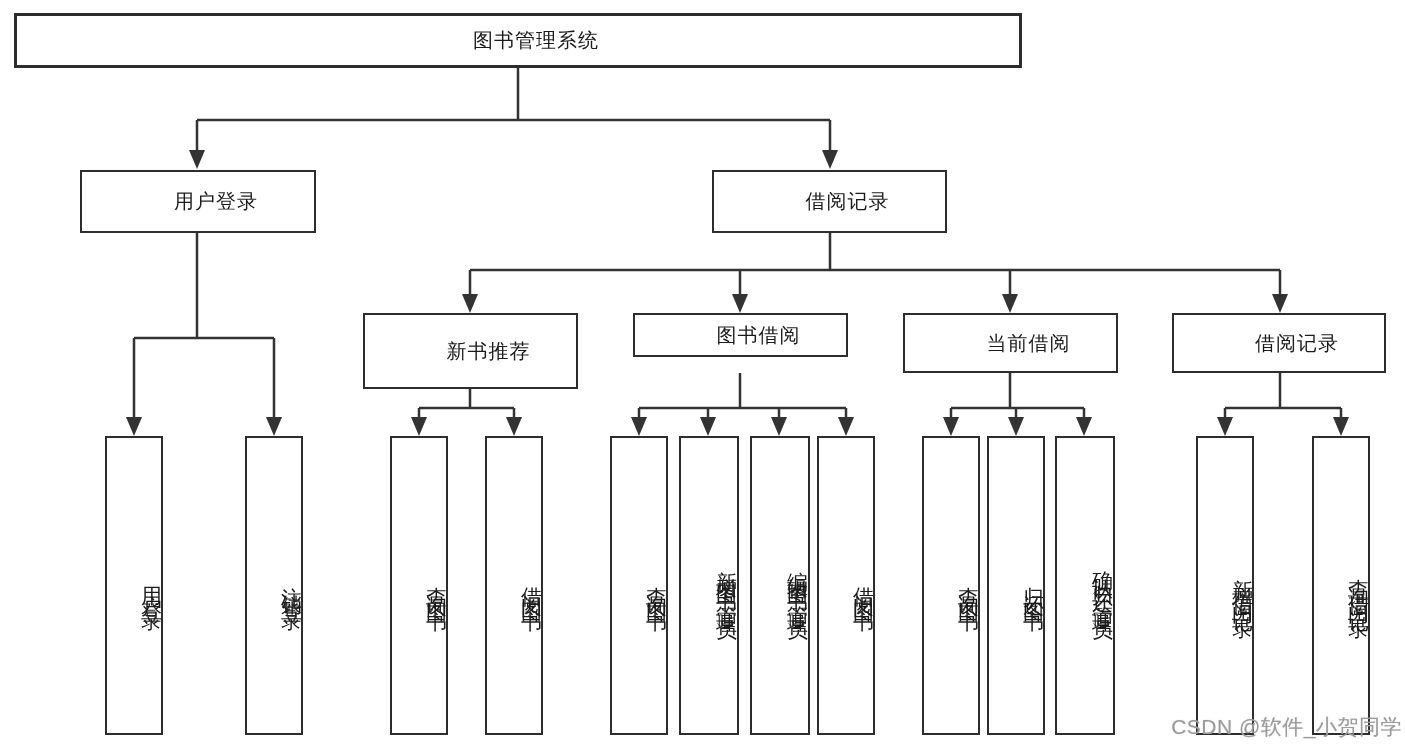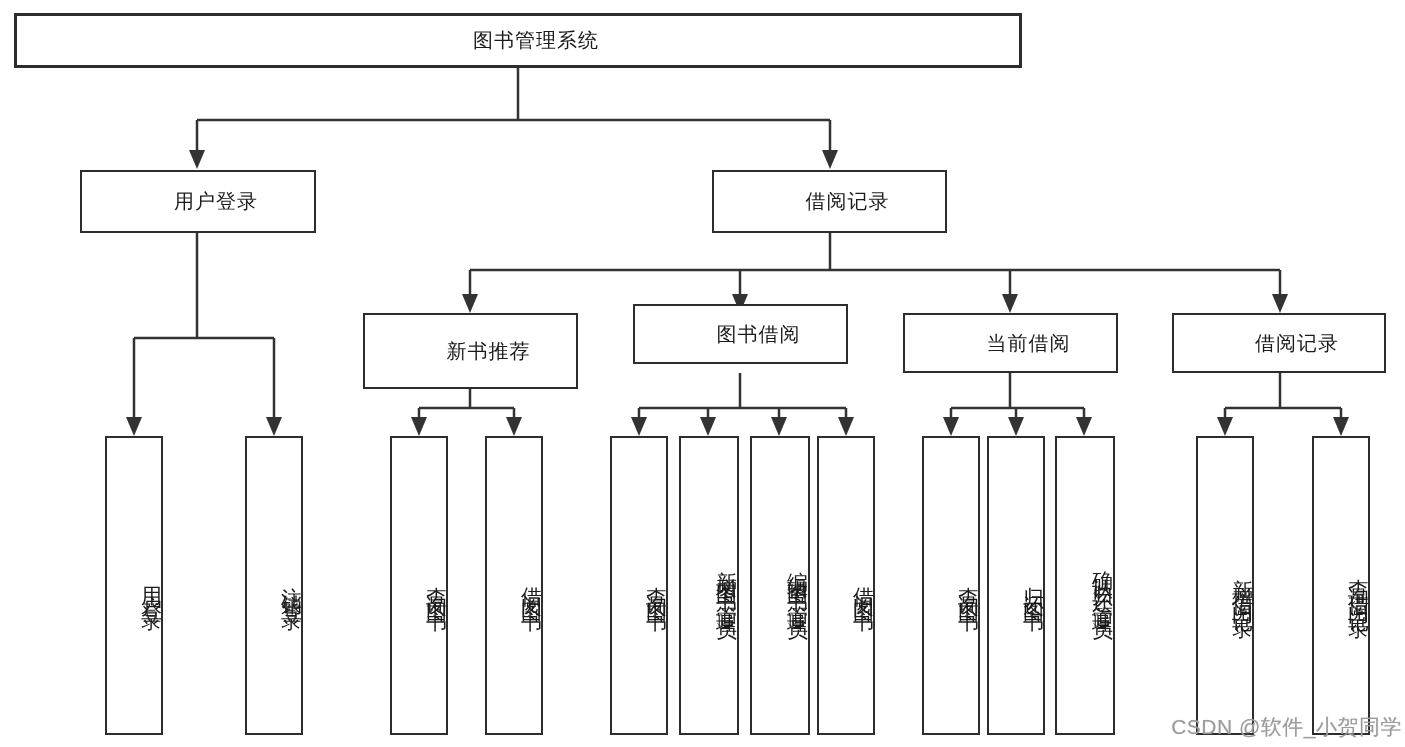--- a/index.html
+++ b/index.html
@@ -100,21 +100,21 @@
       <use href="#ah" x="1341" y="436"></use>
     </g>
   </svg>
 
   <div class="node h" style="left:14px; top:13px; width:1008px; height:55px; border-width:3px;">图书管理系统</div>
 
   <div class="node h" style="left:80px; top:170px; width:236px; height:63px;">用户登录</div>
   <div class="node h" style="left:712px; top:170px; width:235px; height:63px;">借阅记录</div>
 
   <div class="node h" style="left:363px; top:313px; width:215px; height:76px;">新书推荐</div>
-  <div class="node h" style="left:633px; top:304px; width:215px; height:60px;">图书借阅</div>
+  <div class="node h" style="left:633px; top:313px; width:215px; height:44px;">图书借阅</div>
   <div class="node h" style="left:903px; top:313px; width:215px; height:60px;">当前借阅</div>
   <div class="node h" style="left:1172px; top:313px; width:214px; height:60px;">借阅记录</div>
 
   <div class="node v" style="left:105px; top:436px; width:58px; height:299px;">用户登录</div>
   <div class="node v" style="left:245px; top:436px; width:58px; height:299px;">注销登录</div>
 
   <div class="node v" style="left:390px; top:436px; width:58px; height:299px;">查询图书</div>
   <div class="node v" style="left:485px; top:436px; width:58px; height:299px;">借阅图书</div>
 
   <div class="node v" style="left:610px; top:436px; width:58px; height:299px;">查询图书</div>

